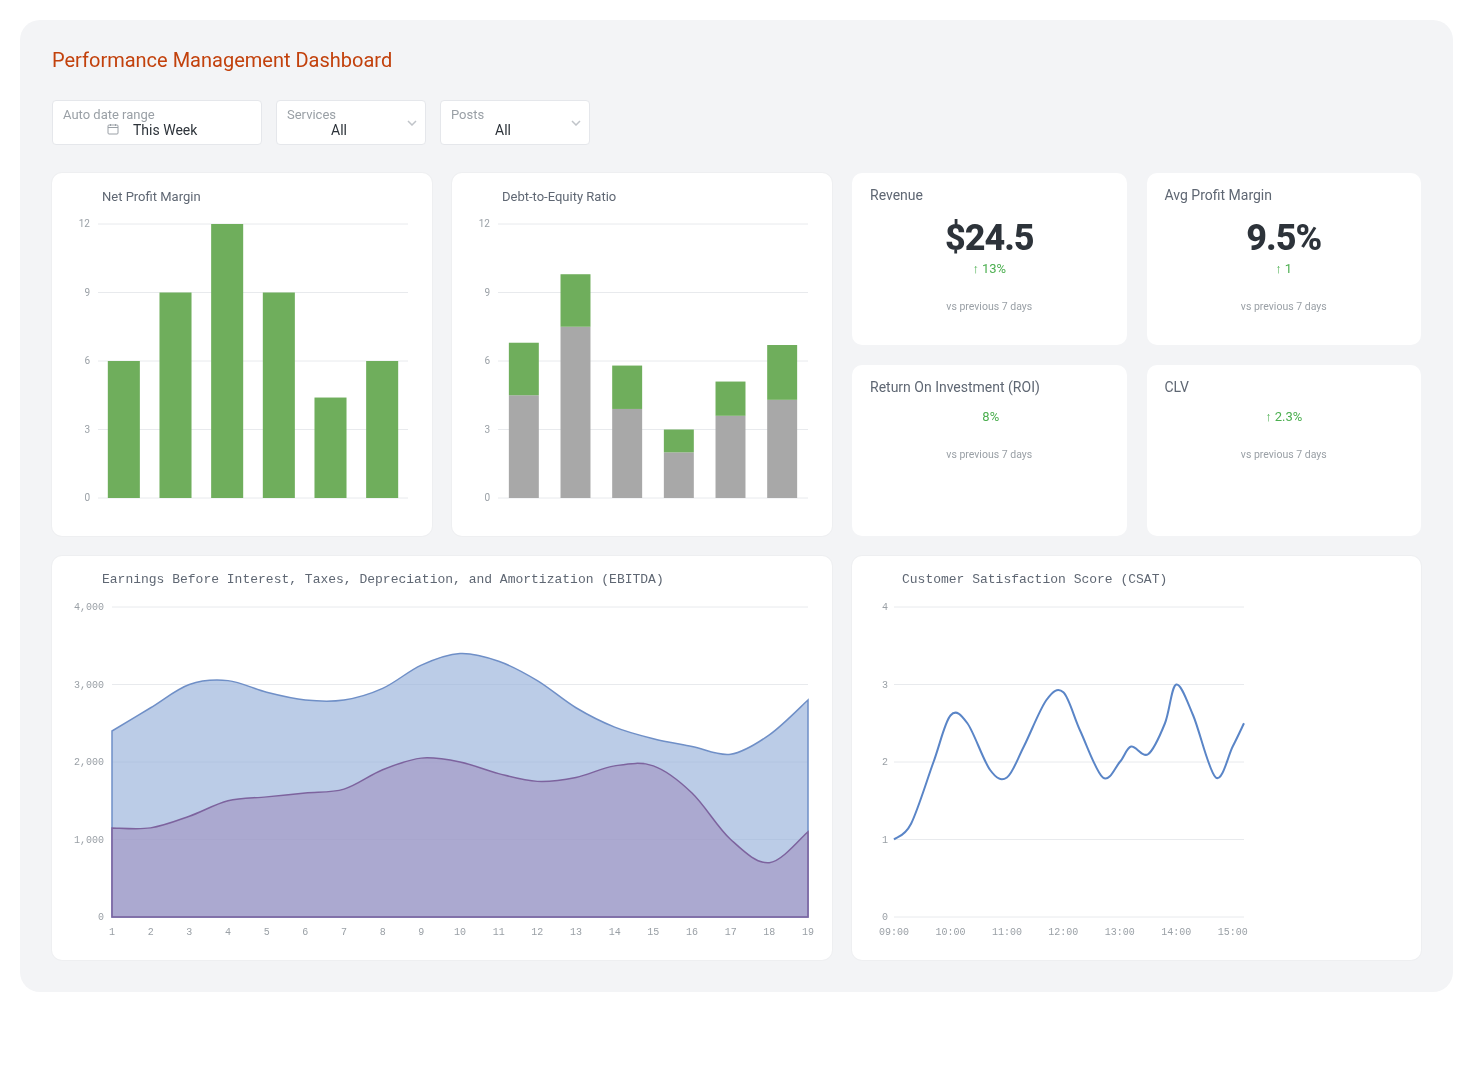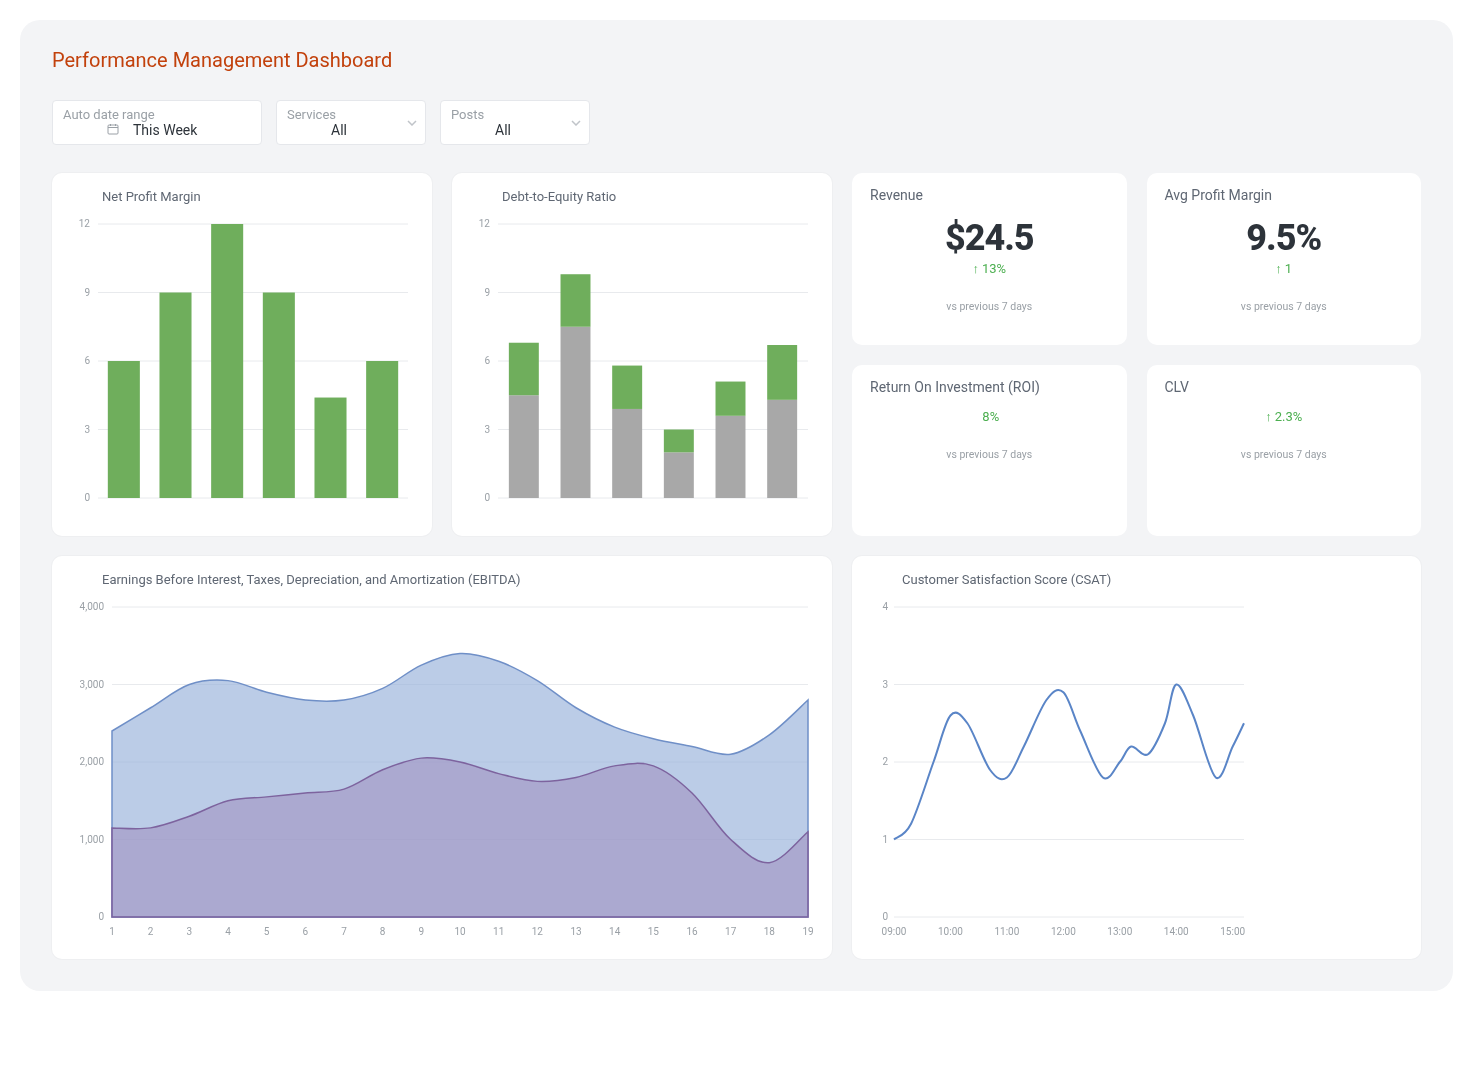--- a/index.html
+++ b/index.html
@@ -10,21 +10,21 @@
   .filters { display:flex; gap:14px; margin-bottom:28px; }
   .filter { background:#fff; border:1px solid #e5e7eb; border-radius:4px; padding:6px 10px 6px 10px; min-width:150px; position:relative; }
   .filter .small { font-size:13px; color:#9aa0a6; }
   .filter .value { font-size:14px; color:#2d333a; display:flex; align-items:center; gap:14px;padding-left:44px; }
   .filter .caret { position:absolute; right:8px; top:50%; transform:translateY(-50%); }
   .caret svg { display:block; }
   .cal-icon { display:inline-block; }
 
   .row { display:grid; gap:20px; }
   .row1 { grid-template-columns: 380px 380px 1fr; margin-bottom:20px; }
-  .row2 { grid-template-columns: 780px 1fr; }
+  .row2 { grid-template-columns: 780px 1fr; font-family: Liberation Mono, monospace; }
 
   .card { background:#fff; border-radius:10px; padding:16px 18px; box-shadow:0 0 0 1px rgba(0,0,0,0.02); }
   .card-title { font-size:13px; color:#5f6773; margin-bottom:12px; font-weight:400;margin-left:32px; }
 
   .metrics { display:grid; grid-template-columns:1fr 1fr; grid-template-rows:1fr 1fr; gap:20px; }
   .metric { background:#fff; border-radius:10px; padding:14px 18px 14px 18px; text-align:center; }
   .metric .label { font-size:14px; color:#5f6773; text-align:left; margin-bottom:14px; }
   .metric .big { font-size:36px; font-weight:800; color:#2d333a; letter-spacing:-1px; }
   .metric .delta { font-size:13px; color:#4caf50; margin-top:2px; display:flex; align-items:center; justify-content:center; gap:3px; }
   .metric .sub { font-size:10.5px; color:#9aa0a6; margin-top:24px; }

